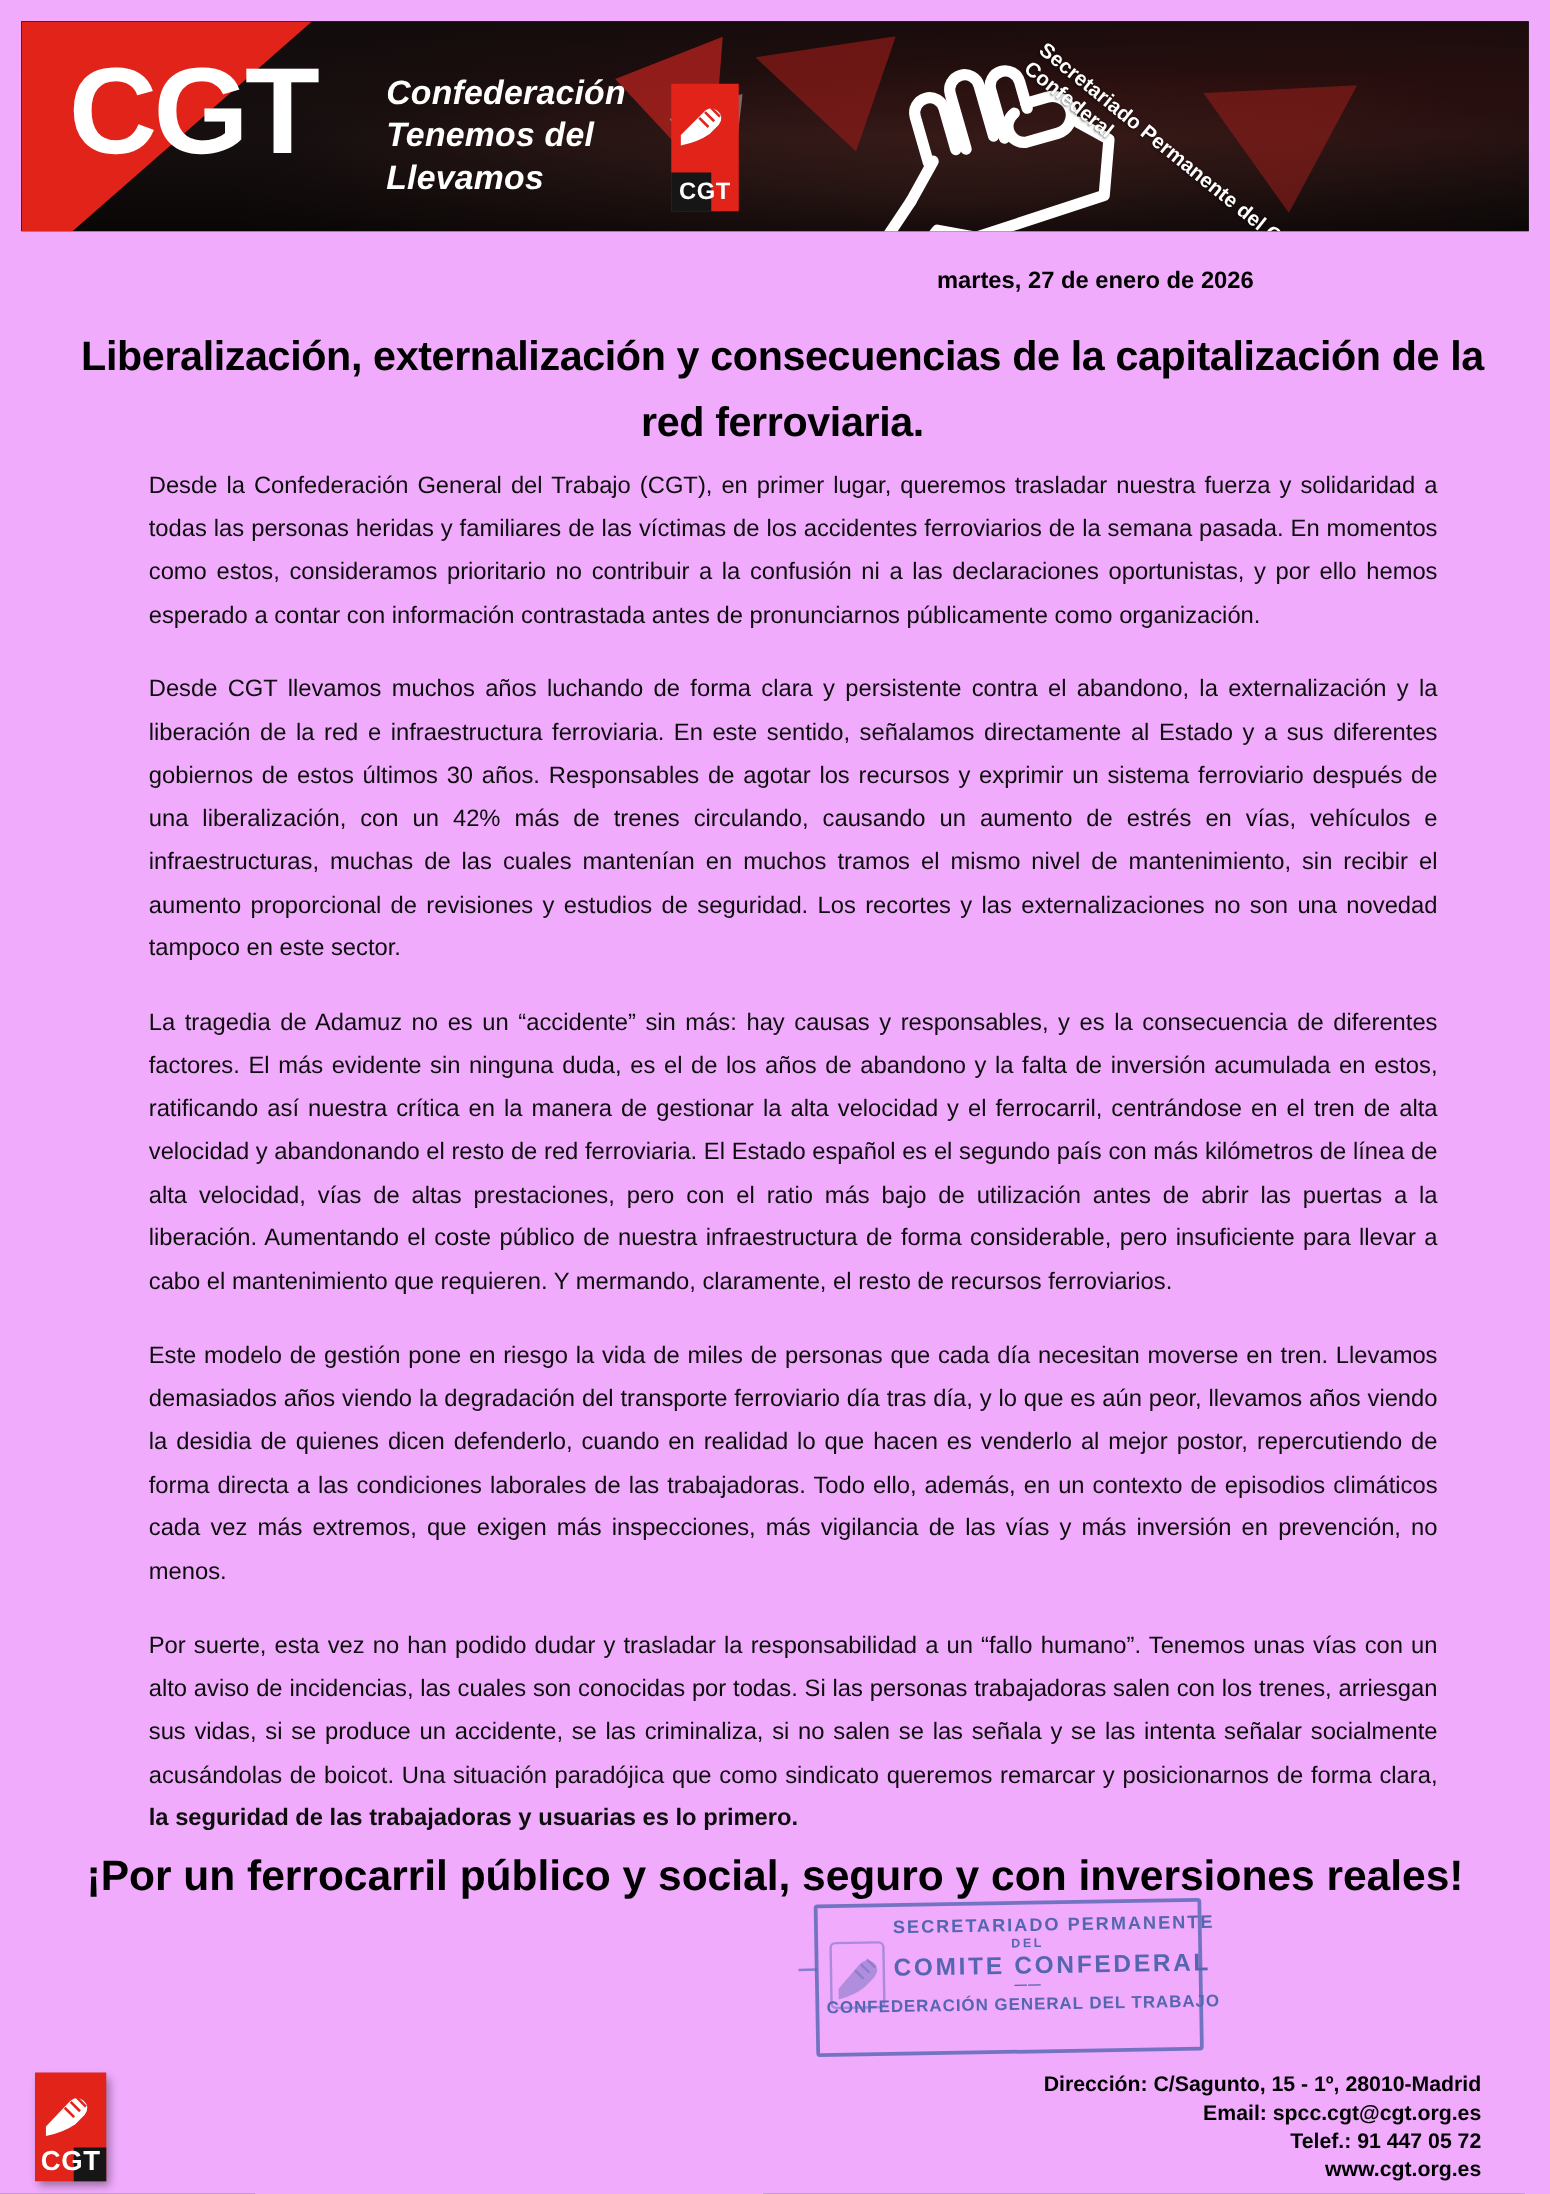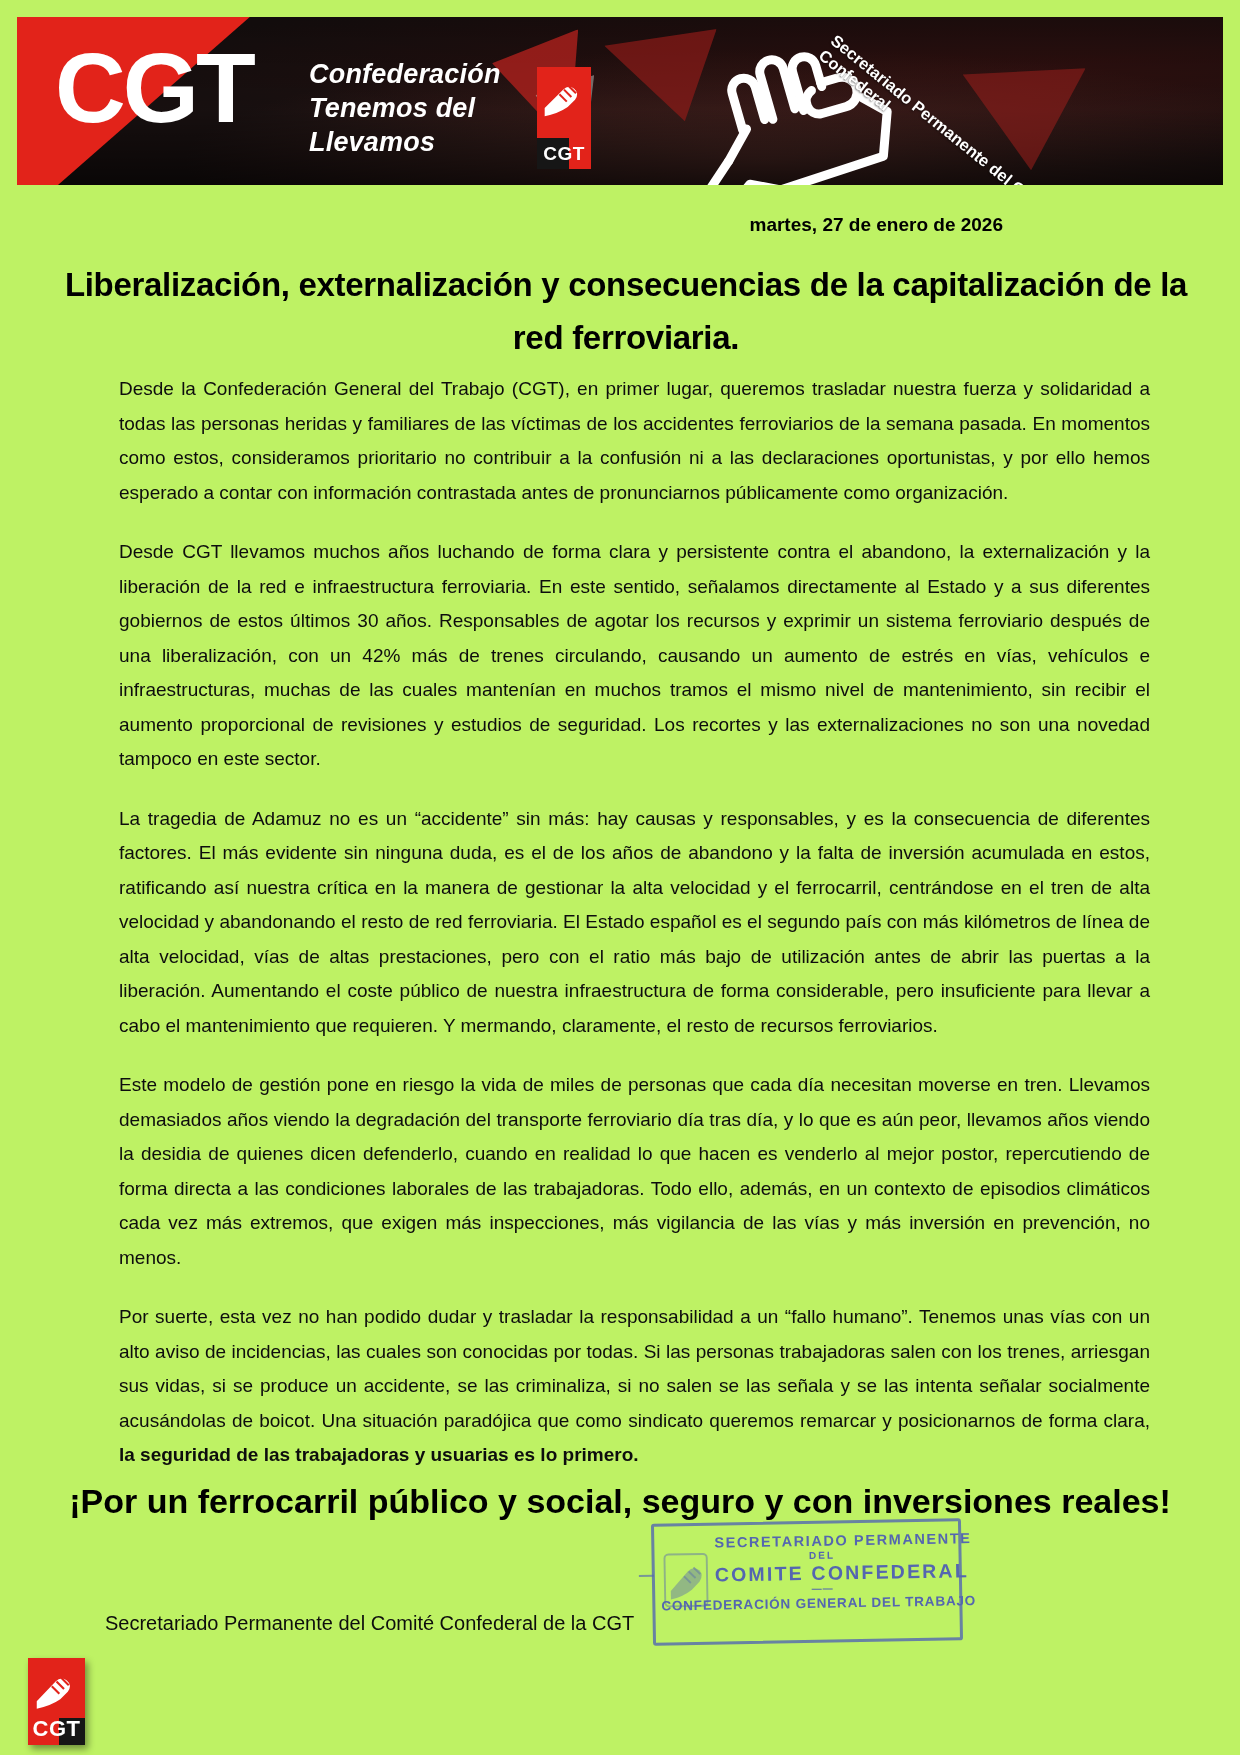--- a/index.html
+++ b/index.html
@@ -1,18 +1,18 @@
 <!DOCTYPE html>
 <html lang="es"><head>
 <meta charset="utf-8">
 <style>
   html,body{margin:0;padding:0;background:#888;}
   .page{
     position:relative;width:1240px;height:1755px;margin:0 auto;
-    background:#bef264;overflow:hidden;
+    background:#f0abfc;overflow:hidden;
     font-family:"Liberation Sans",sans-serif;color:#111;
   }
   
   .banner{position:absolute;left:17px;top:17px;width:1206px;height:168px;background:#120c0c;overflow:hidden;}
   .photo{position:absolute;inset:0;
     background:
       linear-gradient(to top,rgba(0,0,0,.65),rgba(0,0,0,.15) 45%,rgba(0,0,0,.35)),
       radial-gradient(ellipse at 62% 85%,rgba(140,70,60,.40),transparent 55%),
       radial-gradient(ellipse at 85% 30%,rgba(90,20,18,.45),transparent 60%),
       #1b1212;}
@@ -128,29 +128,34 @@
           <path d="M32 16 l7 7"></path>
       </g>
     </svg>
     <div class="s1">SECRETARIADO PERMANENTE</div>
     <div class="s2">DEL</div>
     <div class="s3">COMITE CONFEDERAL</div>
     <div class="sdash">——</div>
     <div class="s4">CONFEDERACIÓN GENERAL DEL TRABAJO</div>
   </div>
 
-  <div class="signature">Secretariado Permanente del Comité Confederal de la CGT</div>
 
   <div class="footer-logo">
     <div class="blackcorner"></div>
     <svg width="47" height="46" viewBox="0 0 50 46">
       <path d="M4 36 L24 15 q6 -6 12 -1 q6 5 1 12 l-8 8 q-10 7 -25 10 z" fill="#ffffff"></path>
       <g stroke="#e2231a" stroke-width="2.2" fill="none">
         <path d="M20 20 l8 8"></path>
           <path d="M25 15 l8 8"></path>
           <path d="M30 11 l8 8"></path>
       </g>
     </svg>
     <div class="logo-label">CGT</div>
   </div>
 
+  <div class="footer-info">
+    <div>Dirección: C/Sagunto, 15 - 1º, 28010-Madrid</div>
+    <div>Email: spcc.cgt@cgt.org.es</div>
+    <div>Telef.: 91 447  05  72</div>
+    <div>www.cgt.org.es</div>
+  </div>
 
 </div>
 
 </body></html>

